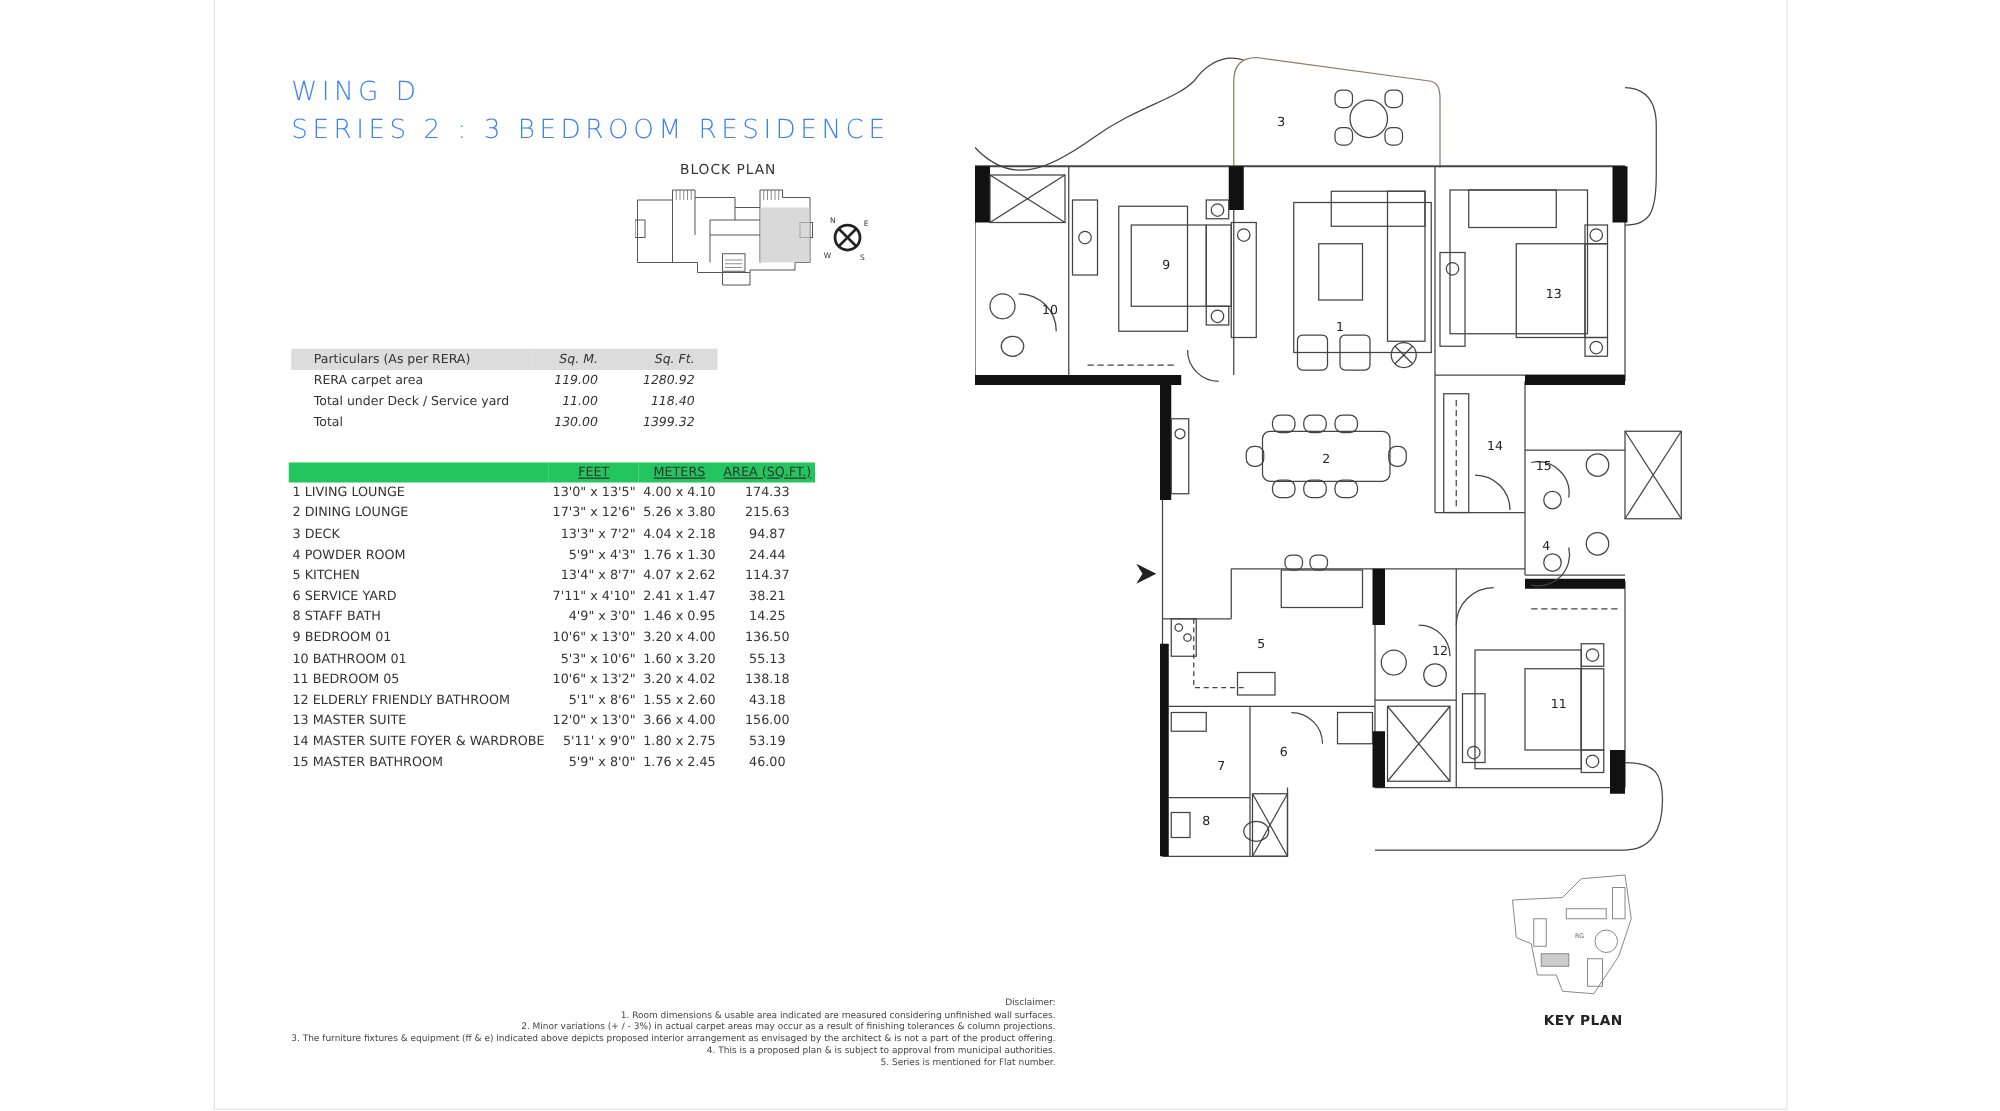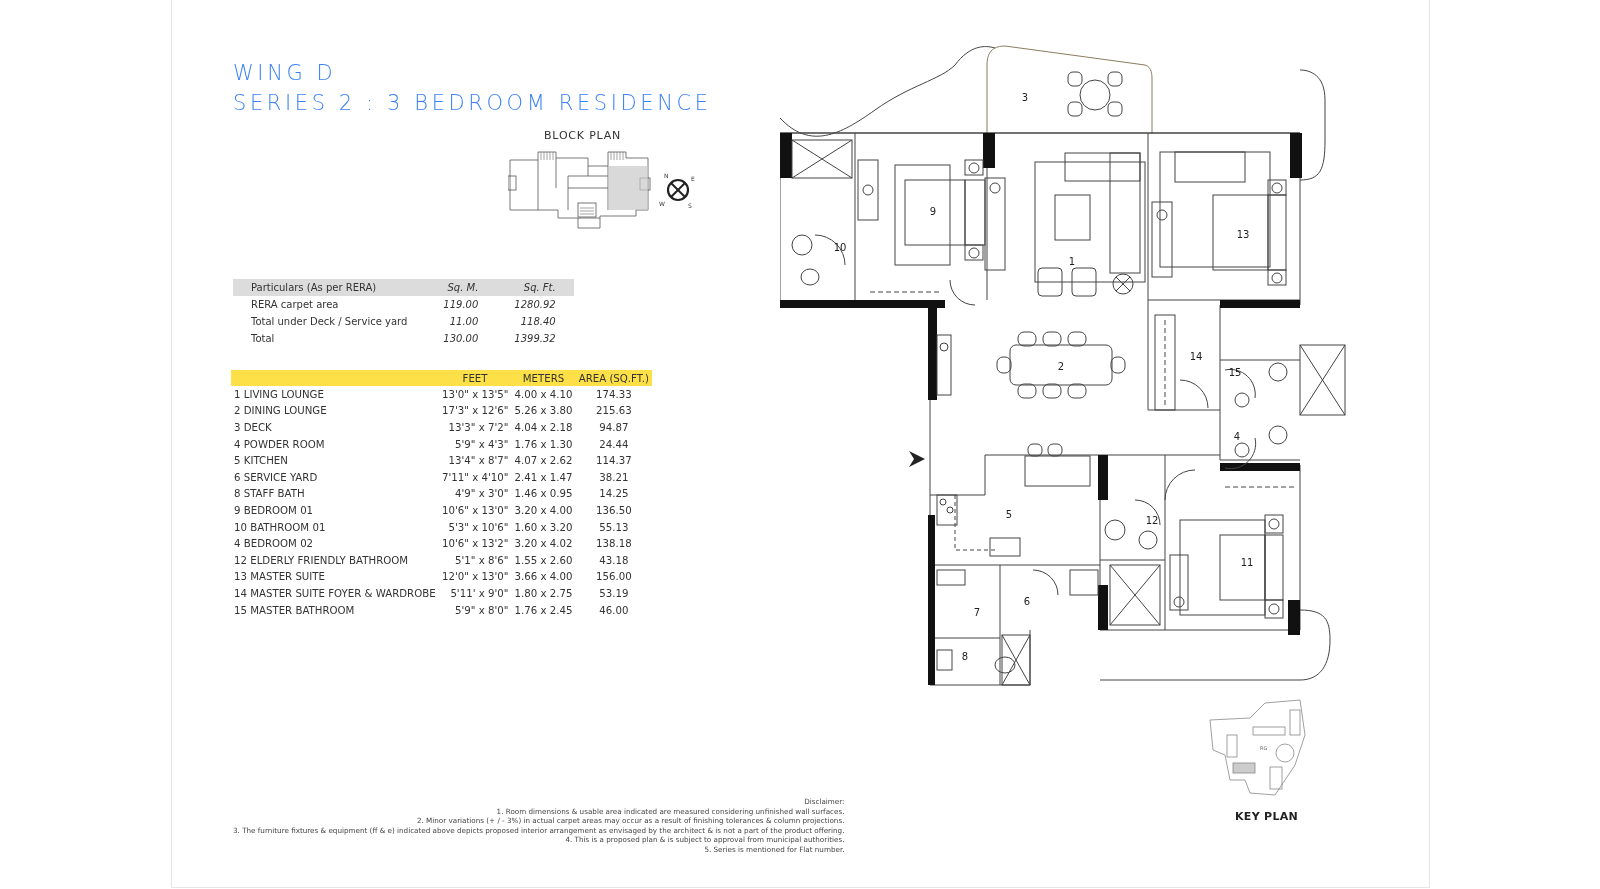--- a/index.html
+++ b/index.html
@@ -7,21 +7,21 @@
   .page { position:absolute; left:171px; top:0; width:1257px; height:887px; background:#fff; border-left:1px solid #e6e6e6; border-right:1px solid #e6e6e6; border-bottom:1px solid #e6e6e6; }
   .title { position:absolute; left:233px; top:58px; font-family:"DejaVu Sans", sans-serif; font-weight:300; color:#3b82f6; letter-spacing:3.6px; font-size:21px; line-height:30px; }
   .block-plan-label { position:absolute; left:544px; top:129px; font-size:11px; letter-spacing:0.8px; color:#333; }
   .block-plan { position:absolute; left:508px; top:148px; }
   .rera { position:absolute; left:233px; top:279px; width:264px; font-size:10px; color:#333; border-collapse:collapse; }
   .rera td, .rera th { padding:1px 18px; font-weight:normal; white-space:nowrap; height:15px; }
   .rera thead th { background:#dcdcdc; text-align:left; }
   .rera .num { text-align:right;font-style:italic; }
   .rooms { position:absolute; left:231px; top:370px; width:421px; font-size:10.2px; color:#333; border-collapse:collapse; }
   .rooms td, .rooms th { padding:0 3px; font-weight:normal; white-space:nowrap; height:16.6px; }
-  .rooms thead th { background:#fde047; text-align:center; height:16px; }
+  .rooms thead th { background:#22c55e; text-align:center; height:16px;text-decoration:underline; }
   .rooms td.c1 { text-align:left; width:195px; }
   .rooms td.c2 { text-align:right; width:78px; }
   .rooms td.c3 { text-align:center; width:70px; }
   .rooms td.c4 { text-align:center; width:60px; }
   .disclaimer { position:absolute; left:233px; top:797px; font-size:7.2px; line-height:9.6px; color:#444;text-align:right; }
   .disclaimer div { white-space:nowrap; }
   .plan { position:absolute; left:780px; top:40px; }
   .key-plan { position:absolute; left:1205px; top:695px; }
   .key-plan-label { position:absolute; left:1235px; top:810px; font-size:11px; font-weight:bold; color:#222; letter-spacing:0.3px; }
   .entry-arrow { position:absolute; left:907px; top:449px; }
@@ -165,21 +165,21 @@
         <td class="c3">3.20 x 4.00</td>
         <td class="c4">136.50</td>
       </tr>
     <tr>
         <td class="c1">10 BATHROOM 01</td>
         <td class="c2">5'3" x 10'6"</td>
         <td class="c3">1.60 x 3.20</td>
         <td class="c4">55.13</td>
       </tr>
     <tr>
-        <td class="c1">4 BEDROOM 02</td>
+        <td class="c1">11 BEDROOM 05</td>
         <td class="c2">10'6" x 13'2"</td>
         <td class="c3">3.20 x 4.02</td>
         <td class="c4">138.18</td>
       </tr>
     <tr>
         <td class="c1">12 ELDERLY FRIENDLY BATHROOM</td>
         <td class="c2">5'1" x 8'6"</td>
         <td class="c3">1.55 x 2.60</td>
         <td class="c4">43.18</td>
       </tr>

